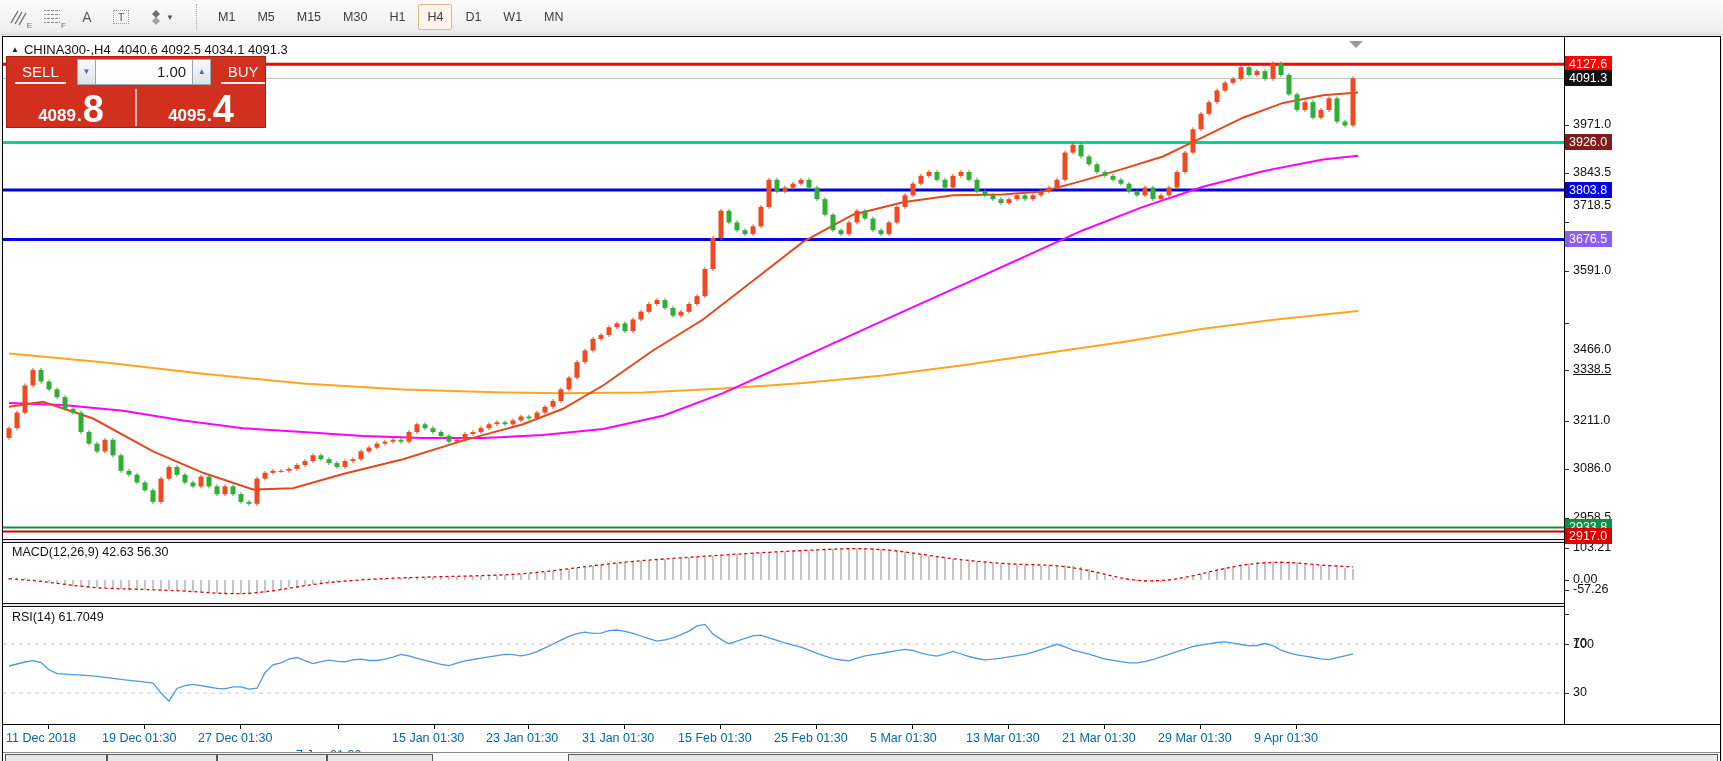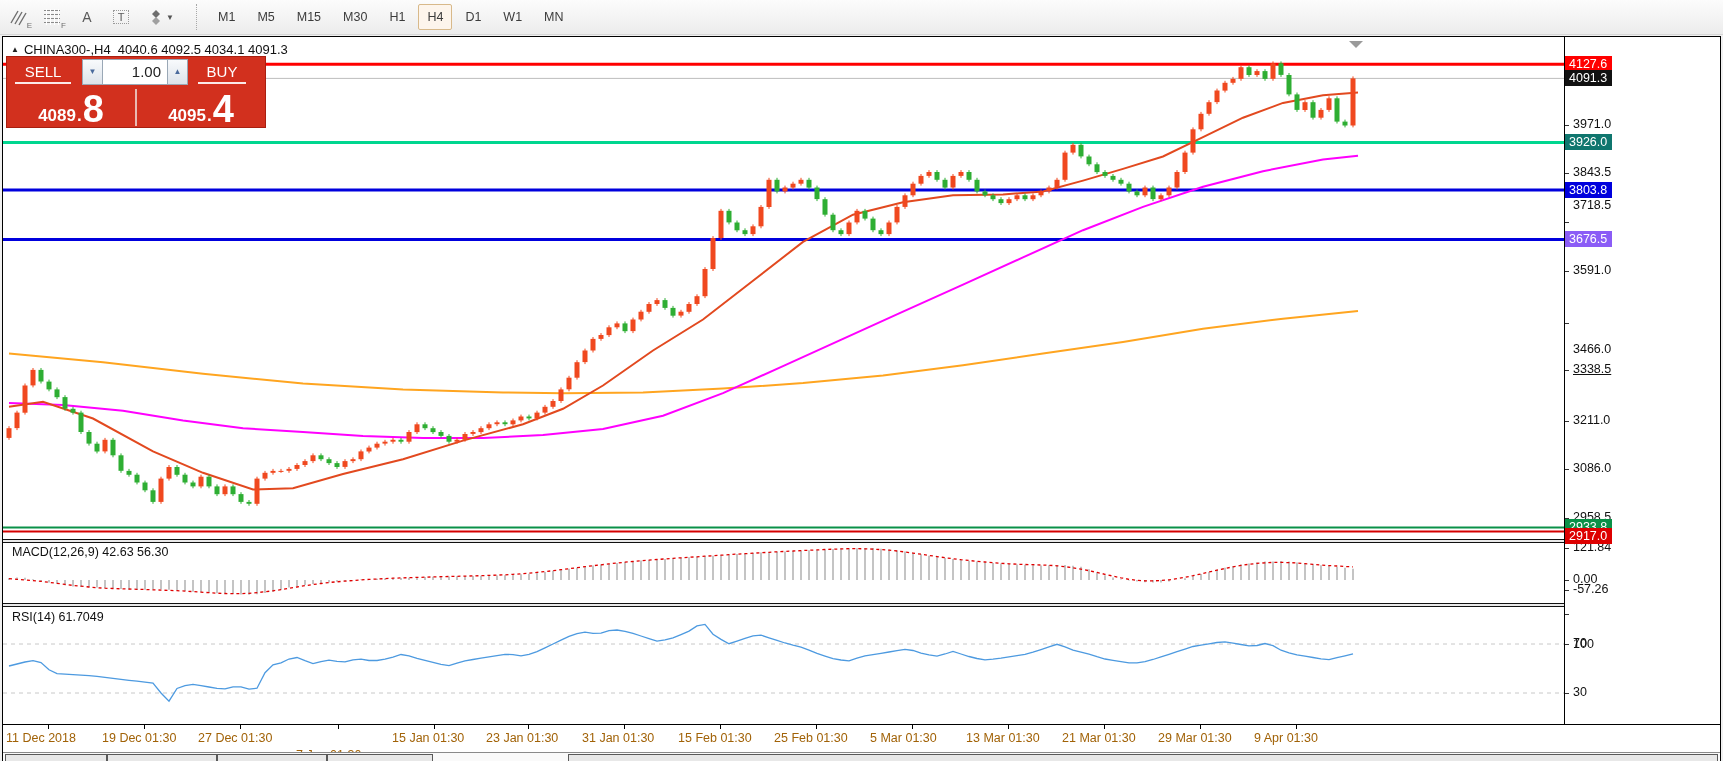--- a/index.html
+++ b/index.html
@@ -25,33 +25,33 @@
   .chart-title .tri{font-size:8px;vertical-align:2px;margin-right:5px;color:#222;}
   .ind-label{position:absolute;font-size:12.5px;color:#111;left:9px;}
   #macd-label{top:508px;} #rsi-label{top:573px;}
   
   .price-axis{position:absolute;left:1561px;top:0;width:155px;height:687px;border-left:1px solid #000;background:#fff;}
   .pa-plain{position:absolute;left:8px;font-size:12.5px;color:#111;}
   .pa-tick{position:absolute;left:0;width:4px;height:1px;background:#333;}
   .pa-badge{position:absolute;left:0;font-size:12.5px;color:#fff;padding:1px 5px 1px 4px;white-space:nowrap;}
   
   .time-axis{position:absolute;left:0;top:687px;width:1717px;height:28px;border-top:1px solid #000;background:#fff;}
-  .ta-label{position:absolute;top:6px;font-size:12.5px;color:#a16207;white-space:nowrap;}
+  .ta-label{position:absolute;top:6px;font-size:12.5px;color:#0369a1;white-space:nowrap;}
   .ta-tick{position:absolute;top:0;width:1px;height:4px;background:#000;}
   
   .bottom-bar{position:absolute;left:0;top:715px;width:1717px;height:10px;background:#fafafa;border-top:1px solid #8a8a8a;}
   .bb-box{position:absolute;top:1px;height:9px;background:#e8e8e8;border:1px solid #5a5a5a;border-bottom:none;box-sizing:border-box;}
   
   .ocp{position:absolute;left:3px;top:19px;width:260px;height:72px;background:#d2301e;border:1px solid #a81f10;box-sizing:border-box;}
   .ocp-row1{display:flex;height:29px;align-items:center;}
   .ocp-btn{color:#fff;font-size:15px;text-align:center;padding-bottom:2px;border-bottom:2px solid rgba(255,255,255,.9);margin-top:3px;}
   .ocp-sell{width:56px;margin-left:8px;}
   .ocp-buy{width:48px;margin-left:10px;}
   .ocp-spin{width:21px;height:26px;background:linear-gradient(#f8fafc,#dde3ea);border:1px solid #9aa8b6;color:#4a6a9c;font-size:8px;display:flex;align-items:center;justify-content:center;box-sizing:border-box;}
-  .ocp-vol{width:64px;height:26px;border:1px solid #9aa8b6;border-left:none;border-right:none;background:#fff;color:#222;font-size:15px;text-align:right;padding:0 6px;box-sizing:border-box;font-family:"Liberation Sans",sans-serif;}
+  .ocp-vol{width:96px;height:26px;border:1px solid #9aa8b6;border-left:none;border-right:none;background:#fff;color:#222;font-size:15px;text-align:right;padding:0 6px;box-sizing:border-box;font-family:"Liberation Sans",sans-serif;}
   .ocp-spin-dn{margin-left:11px;}
   .ocp-row2{display:flex;height:41px;margin-top:1px;}
   .ocp-price{flex:1;display:flex;align-items:flex-end;justify-content:center;color:#fff;padding-bottom:2px;}
   .ocp-price .sm{font-size:17px;font-weight:bold;line-height:20px;}
   .ocp-price .dot{font-size:17px;font-weight:bold;line-height:20px;margin:0 1px;}
   .ocp-price .bg{font-size:38px;font-weight:bold;line-height:34px;}
   .ocp-div{width:2px;background:#e9b9b2;margin:2px 0;}
 </style>
 </head>
 <body>
@@ -687,34 +687,34 @@
       <div class="pa-plain" style="top: 282px; margin-top: 23px;">3466.0</div>
       <div class="pa-tick" style="top: 333px;"></div>
       <div class="pa-plain" style="top: 325px; text-decoration: underline;">3338.5</div>
       <div class="pa-tick" style="top: 384px;"></div>
       <div class="pa-plain" style="top: 376px;">3211.0</div>
       <div class="pa-tick" style="top: 432px;"></div>
       <div class="pa-plain" style="top: 424px;">3086.0</div>
       <div class="pa-tick" style="top: 481px;"></div>
       <div class="pa-plain" style="top: 473px;">2958.5</div>
       <div class="pa-tick" style="top: 511px;"></div>
-      <div class="pa-plain" style="top: 503px;">121.84</div>
+      <div class="pa-plain" style="top: 503px;">103.21</div>
       <div class="pa-tick" style="top: 543px;"></div>
       <div class="pa-plain" style="top: 535px;">0.00</div>
       <div class="pa-tick" style="top: 553px;"></div>
       <div class="pa-plain" style="top: 545px;">-57.26</div>
       <div class="pa-tick" style="top: 577px;"></div>
       <div class="pa-plain" style="top: 600px;">100</div>
       <div class="pa-tick" style="top: 607px;"></div>
       <div class="pa-plain" style="top: 599px;">70</div>
       <div class="pa-tick" style="top: 656px;"></div>
       <div class="pa-plain" style="top: 648px;">30</div>
       <div class="pa-badge" style="top: 19px; background: rgb(255, 0, 0);">4127.6</div>
       <div class="pa-badge" style="top: 33px; background: rgb(17, 17, 17);">4091.3</div>
-      <div class="pa-badge" style="top: 97px; background: #0f766e;">3926.0</div>
+      <div class="pa-badge" style="top: 97px; background: #7f1d1d;">3926.0</div>
       <div class="pa-badge" style="top: 145px; background: rgb(0, 0, 221);">3803.8</div>
       <div class="pa-badge" style="top: 194px; background: #8b5cf6;">3676.5</div>
       <div class="pa-badge" style="top: 482px; background: rgb(10, 145, 72);">2933.8</div>
       <div class="pa-badge" style="top: 491px; background: rgb(221, 0, 0);">2917.0</div>
     </div>
   <div class="time-axis" id="time-axis">
       <div class="ta-tick" style="left: 45px;"></div>
       <div class="ta-label" style="left: 3px;">11 Dec 2018</div>
       <div class="ta-tick" style="left: 141px;"></div>
       <div class="ta-label" style="left: 99px;">19 Dec 01:30</div>

